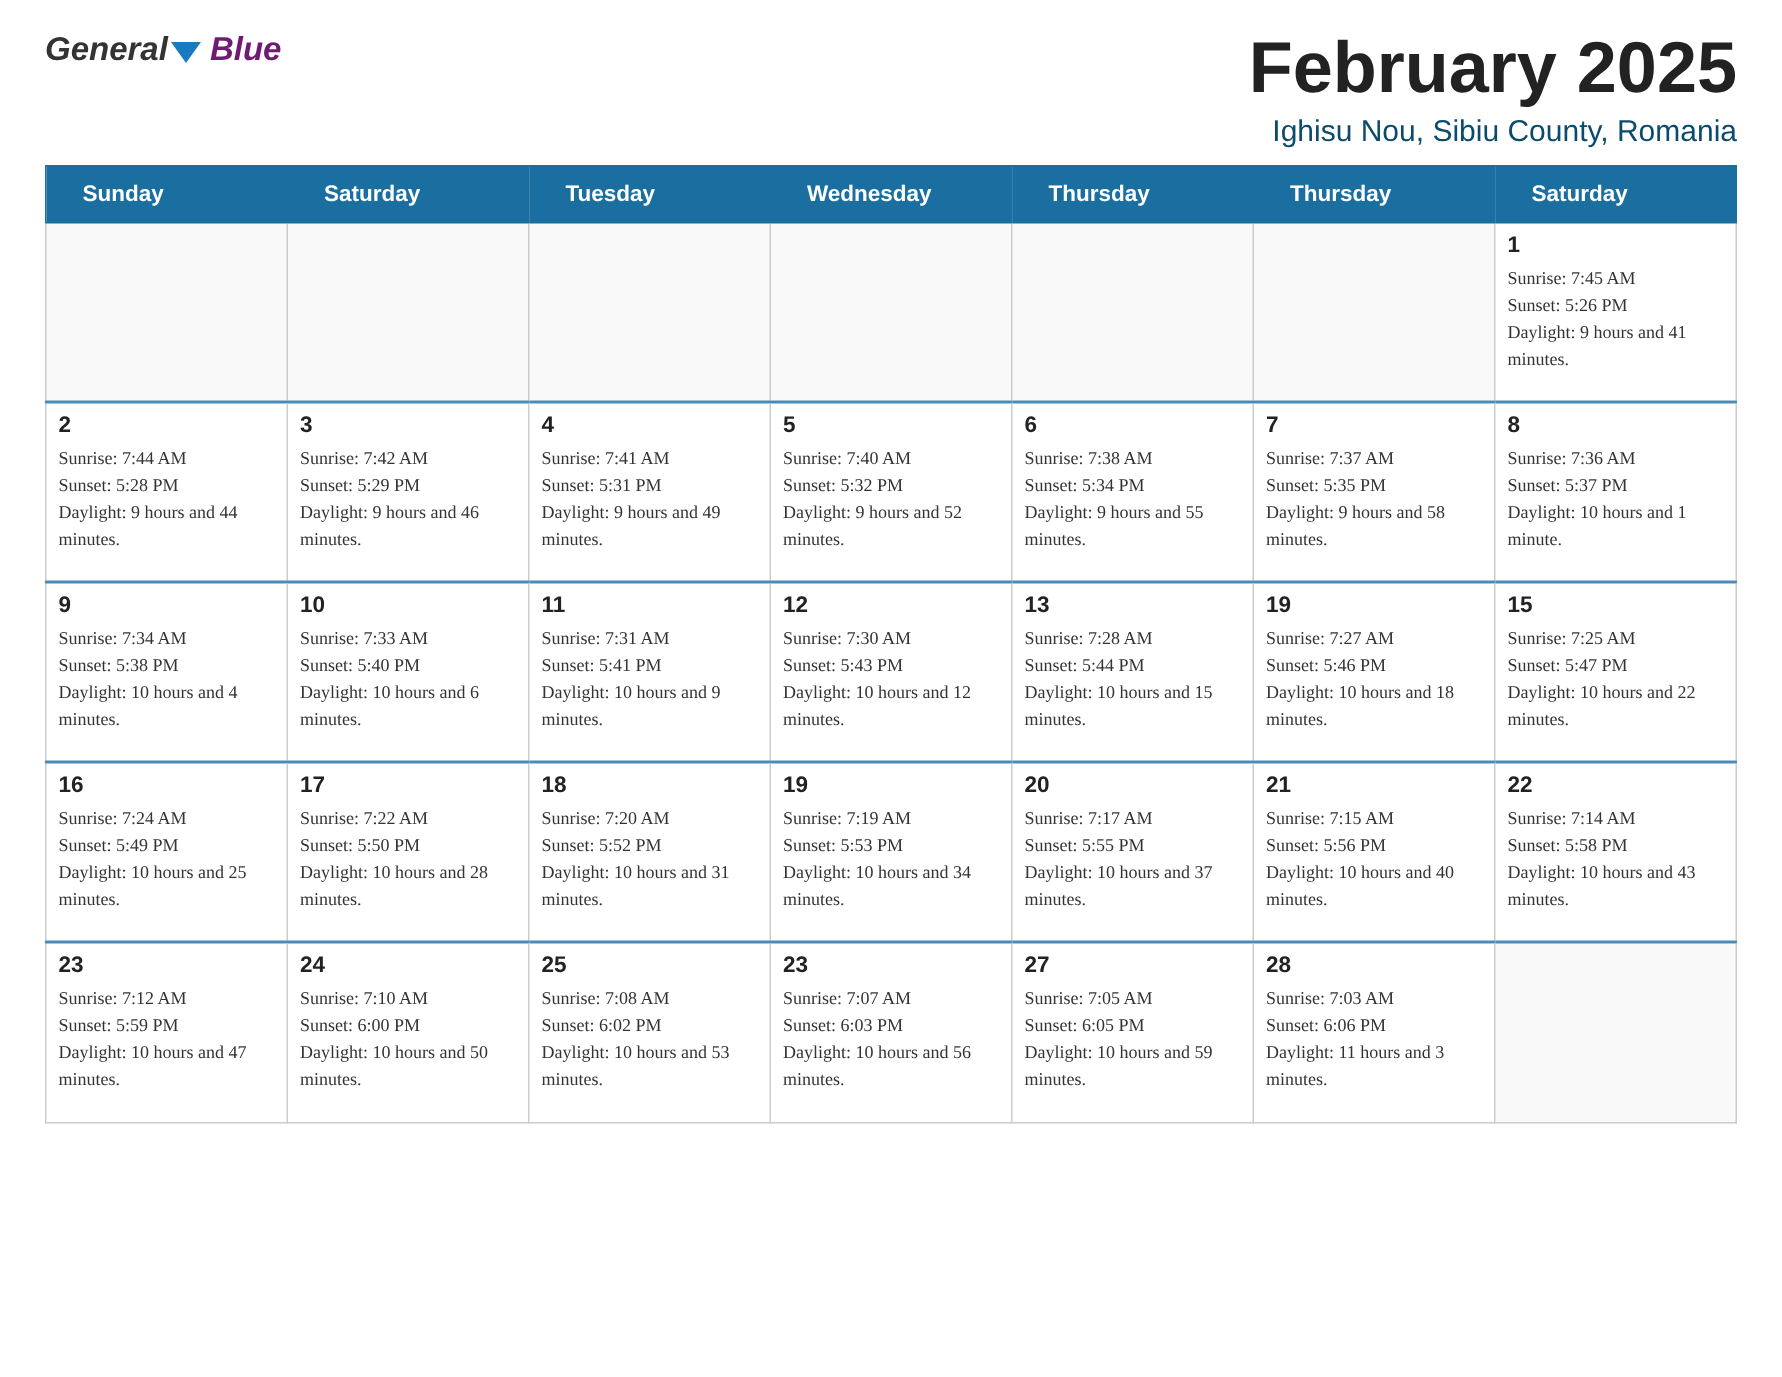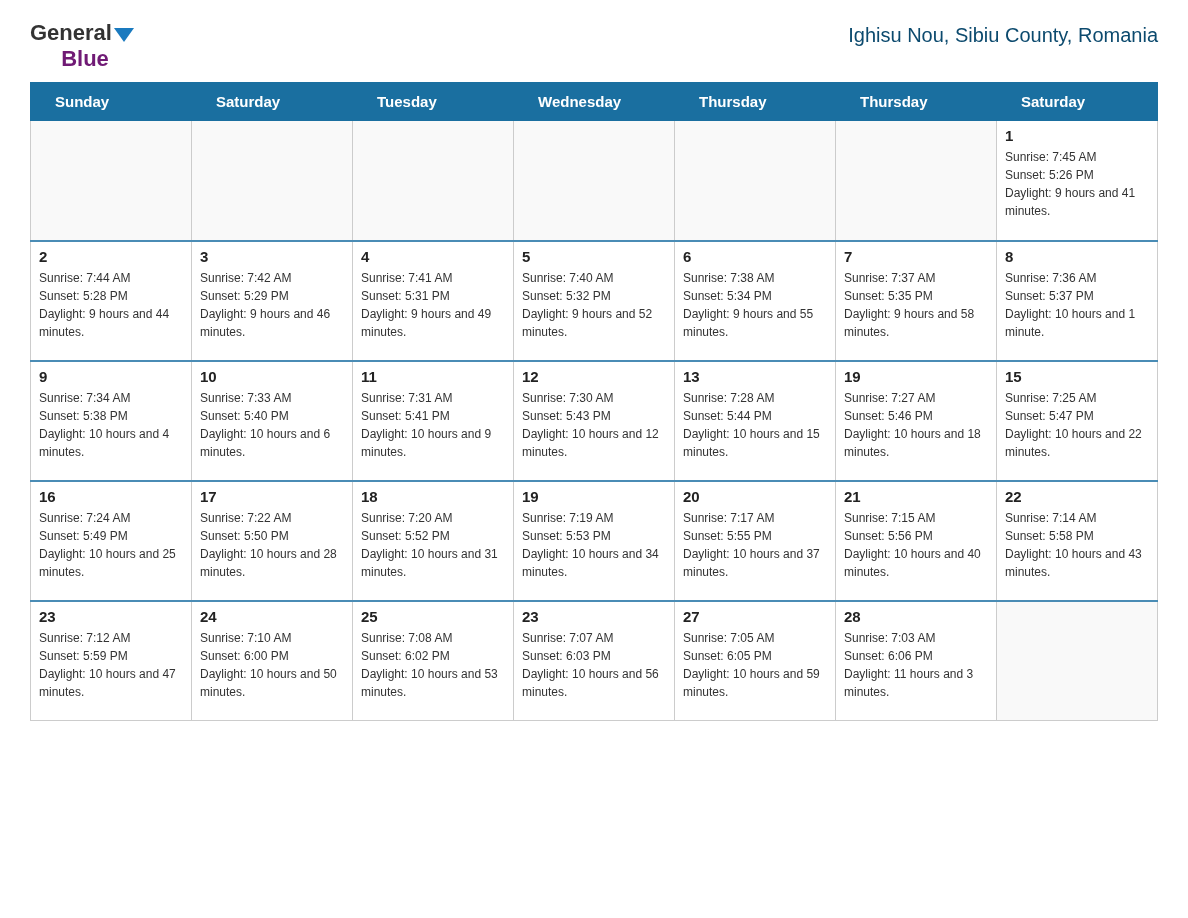--- a/index.html
+++ b/index.html
@@ -11,22 +11,23 @@
       min-height: 918px;
     }
     .header {
       display: flex;
       justify-content: space-between;
       align-items: flex-start;
       margin-bottom: 10px;
     }
     .logo {
       display: flex;
-      flex-direction: column;
+      flex-direction: row;
       align-items: center;
+      font-style: italic;
     }
     .logo-text {
       display: flex;
       align-items: center;
       font-size: 22px;
       font-weight: bold;
       color: #333;
     }
     .logo-general { color: #333; }
     .logo-arrow {
@@ -88,39 +89,41 @@
       font-size: 15px;
       font-weight: bold;
       color: #222;
       margin-bottom: 4px;
       display: block;
     }
     .day-info {
       font-size: 12px;
       color: #333;
       line-height: 1.5;
+      font-family: Liberation Serif, serif;
     }
     .calendar tbody tr:not(:last-child) td {
       border-bottom: 2px solid #4a8cb5;
     }
   </style>
 </head>
 <body>
 
 <div class="header">
   <div class="logo">
     <div class="logo-text">
       <span class="logo-general">General</span>
       <span class="logo-arrow"></span>
     </div>
     <div style="margin-left: 4px;">
       <span class="logo-blue" style="font-size:22px;font-weight:bold;">Blue</span>
     </div>
   </div>
   <div class="title-block">
+    <div class="month-title">February 2025</div>
     <div class="location">Ighisu Nou, Sibiu County, Romania</div>
   </div>
 </div>
 
 <table class="calendar">
   <thead>
     <tr id="days-header">
         <th>Sunday</th>
         <th>Saturday</th>
         <th>Tuesday</th>

